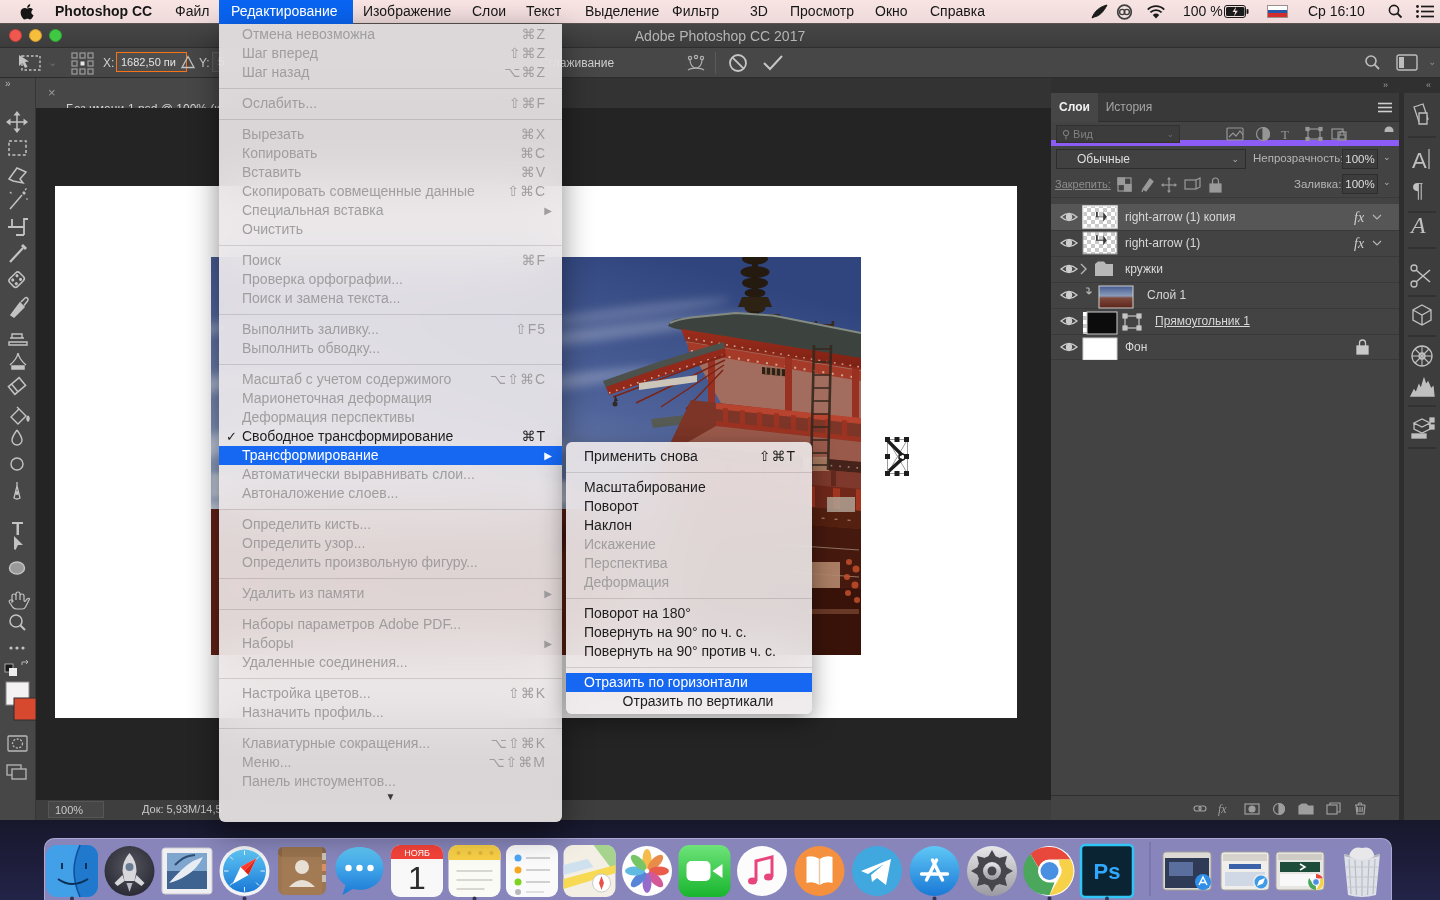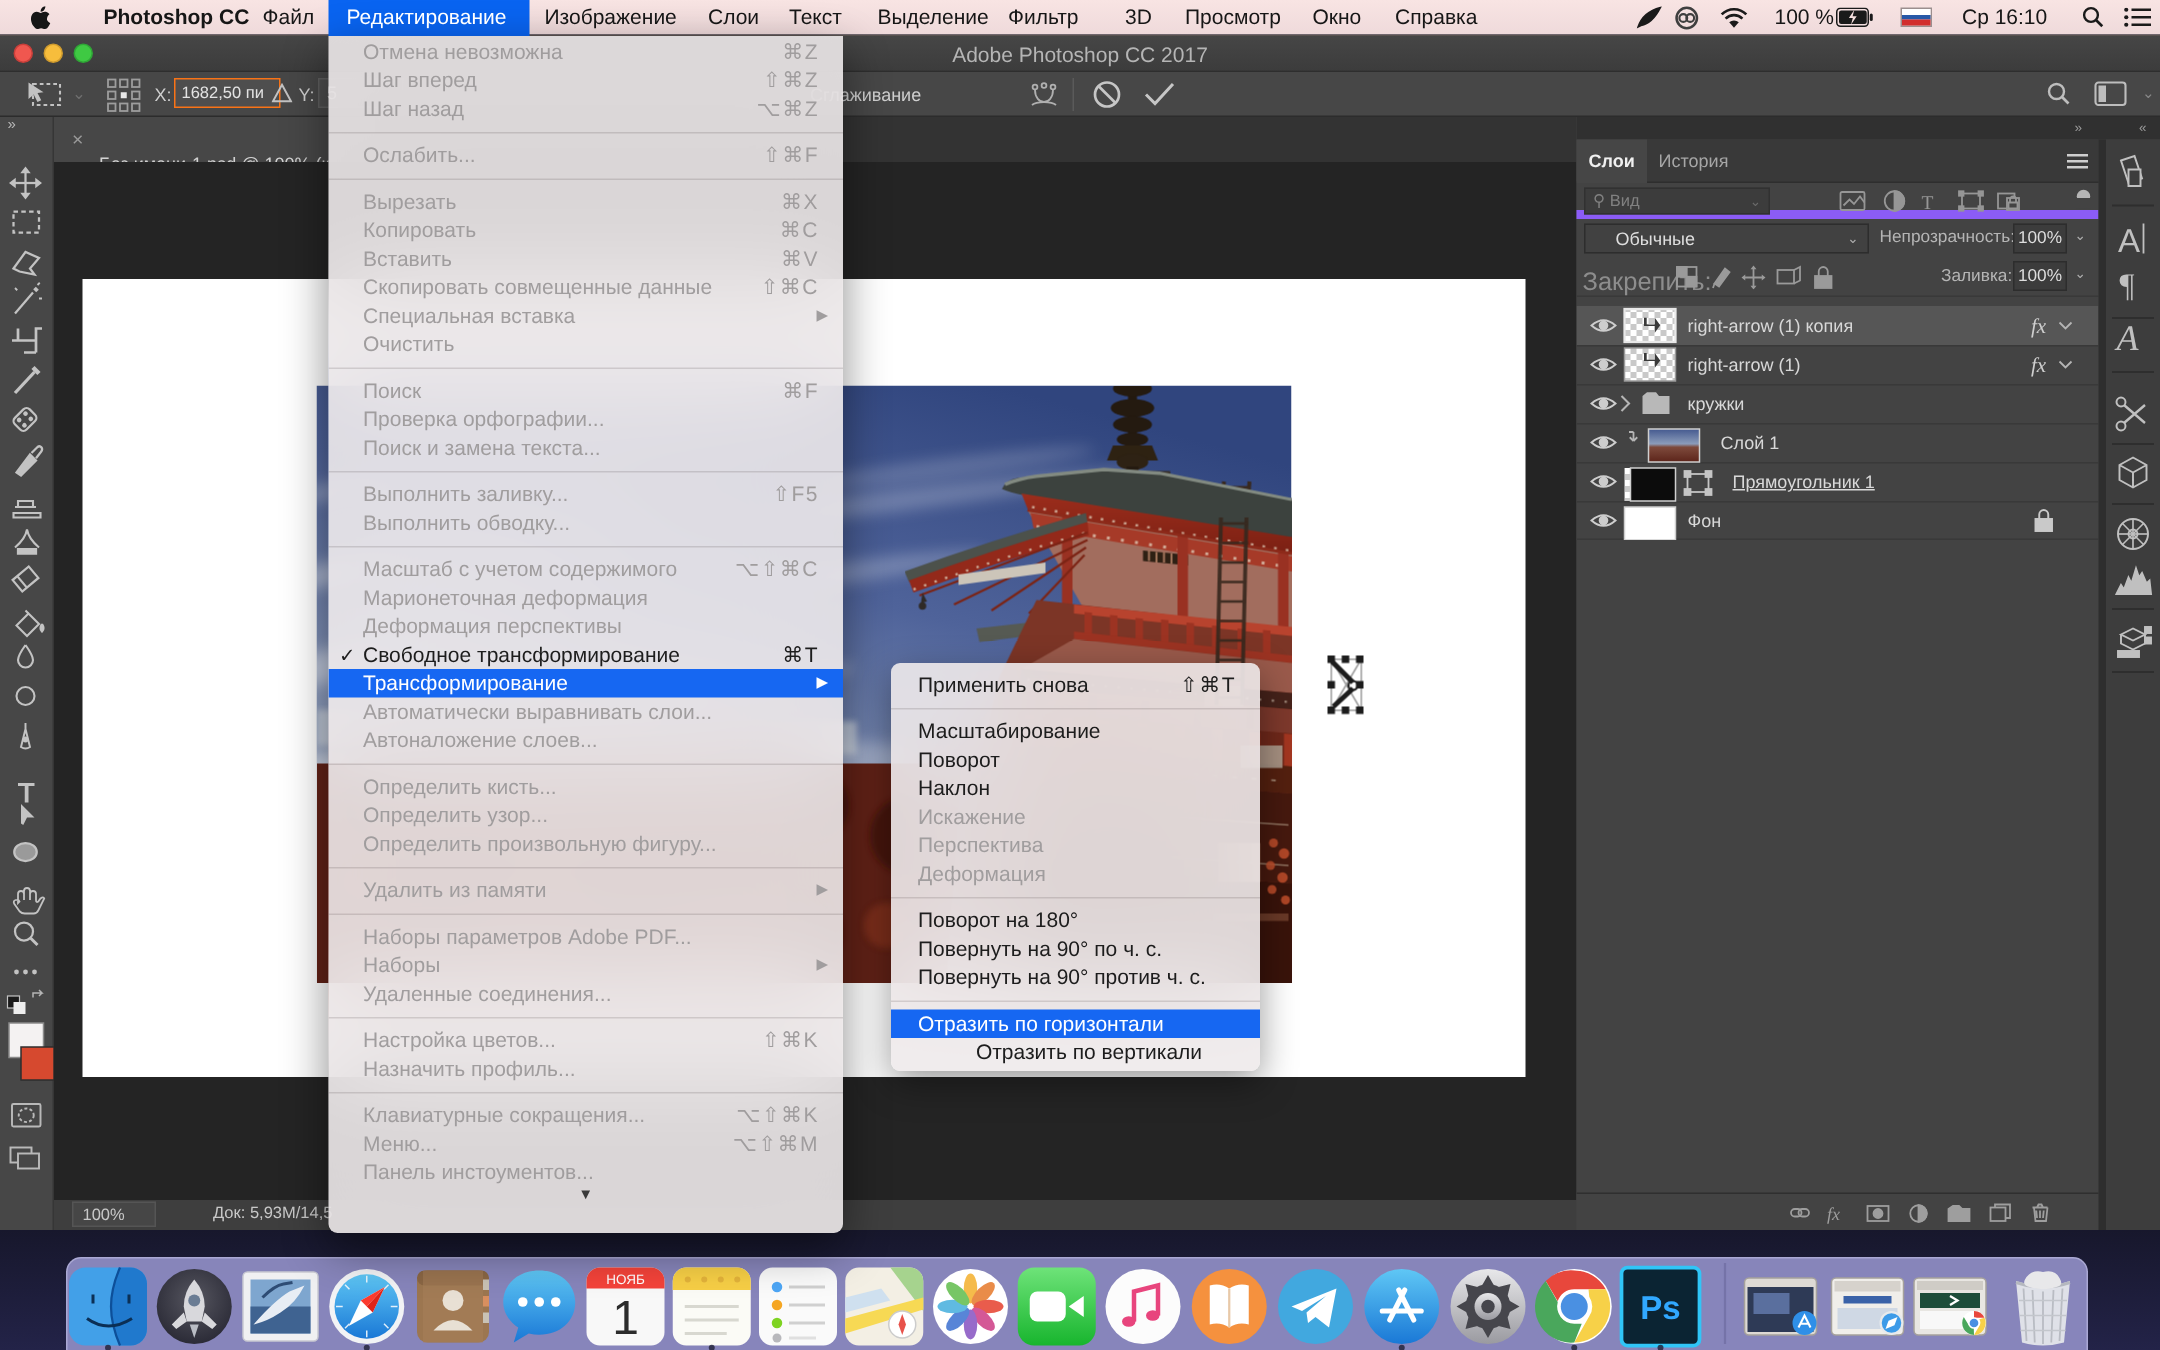--- a/index.html
+++ b/index.html
@@ -462,21 +462,21 @@
     </div>
 
     <div class="abs" style="left:0;top:68px;width:348px;height:26px;">
       <div class="abs" style="left:5px;top:3px;width:190px;height:20px;background:#414141;border:1px solid #2d2d2d;color:#dedede;line-height:19px;"><span style="margin-left:20px;">Обычные</span><span class="abs" style="right:6px;top:0px;color:#b0b0b0;font-size:9px;">⌄</span></div>
       <span class="abs" style="left:202px;top:6px;color:#b5b5b5;font-size:11.5px;">Непрозрачность:</span>
       <div class="abs" style="left:291px;top:3px;width:36px;height:20px;background:#3c3c3c;border:1px solid #2d2d2d;color:#dedede;line-height:19px;text-align:center;font-size:11.5px;">100%</div>
       <span class="abs" style="left:332px;top:6px;color:#b0b0b0;font-size:9px;">⌄</span>
     </div>
 
     <div class="abs" style="left:0;top:94px;width:348px;height:26px;border-bottom:1px solid #393939;">
-      <span class="abs" style="left:4px;top:6px;color:#8d8d8d;font-size:17px;">Закрепить:</span>
+      <span class="abs" style="left:4px;top:6px;color:#8d8d8d;font-size:11px;text-decoration:underline;">Закрепить:</span>
       <svg class="abs" style="left:66px;top:4px;" width="110" height="17" viewBox="0 0 110 17">
         <g stroke="#9a9a9a" fill="none" stroke-width="1.2">
           <g>
               <rect x="1" y="2" width="13" height="13"></rect>
               <rect x="1" y="2" width="6.5" height="6.5" fill="#9a9a9a"></rect>
               <rect x="7.5" y="8.5" width="6.5" height="6.5" fill="#9a9a9a"></rect>
             </g>
           <g>
               <path d="M26 13 L33 3 l3 2.5 L29 15 Z" fill="#9a9a9a"></path>
               <path d="M25 16 l1 -3"></path>
@@ -955,21 +955,21 @@
         <circle cx="1049.5" cy="78.5" r="2"></circle>
         <circle cx="1107" cy="78.5" r="2"></circle>
   </g>
 </svg>
 </div>
 
 <div class="abs" id="menubar" style="left:0;top:0;width:1440px;height:24px;background:linear-gradient(180deg,#f8e4e3,#efdadb);border-bottom:1px solid #5a5350;font-size:14px;color:#161616;">
   <svg class="abs" style="left:20px;top:3px;" width="16" height="18" viewBox="0 0 16 18">
       <path fill="#161616" d="M11.3 9.6c0-2 1.6-3 1.7-3.1-.9-1.4-2.4-1.6-2.9-1.6-1.2-.1-2.4.7-3 .7-.6 0-1.6-.7-2.6-.7C3.2 5 2 5.7 1.3 6.8-.1 9.1.9 12.5 2.3 14.4c.7 1 1.5 2 2.5 2 1 0 1.4-.6 2.6-.6 1.2 0 1.5.6 2.6.6 1.1 0 1.8-1 2.4-1.9.8-1.1 1.1-2.2 1.1-2.2s-2.1-.8-2.2-2.7zM9.4 3.7c.5-.7.9-1.6.8-2.5-.8 0-1.7.5-2.3 1.2-.5.6-.9 1.5-.8 2.4.9.1 1.8-.4 2.3-1.1z"></path>
     </svg>
-  <span class="abs" style="left:69px;top:3px;font-weight:bold;">Photoshop CC</span>
+  <span class="abs" style="left:55px;top:3px;font-weight:bold;">Photoshop CC</span>
   <span class="abs" style="left:175px;top:3px;">Файл</span>
   <div class="abs" style="left:219px;top:0;width:134px;height:24px;background:#0964f1;"></div>
   <span class="abs" style="left:231px;top:3px;color:#ffffff;z-index:2;">Редактирование</span>
   <span class="abs" style="left:363px;top:3px;">Изображение</span>
   <span class="abs" style="left:472px;top:3px;">Слои</span>
   <span class="abs" style="left:526px;top:3px;">Текст</span>
   <span class="abs" style="left:585px;top:3px;">Выделение</span>
   <span class="abs" style="left:672px;top:3px;">Фильтр</span>
   <span class="abs" style="left:750px;top:3px;">3D</span>
   <span class="abs" style="left:790px;top:3px;">Просмотр</span>
@@ -1060,21 +1060,21 @@
   <div class="sep"></div>
   <div class="mi dis">Настройка цветов...<span class="sc">⇧⌘K</span></div>
   <div class="mi dis">Назначить профиль...</div>
   <div class="sep"></div>
   <div class="mi dis">Клавиатурные сокращения...<span class="sc">⌥⇧⌘K</span></div>
   <div class="mi dis">Меню...<span class="sc">⌥⇧⌘M</span></div>
   <div class="mi dis">Панель инстоументов...</div>
   <div style="text-align:center;height:14px;line-height:12px;font-size:10px;color:#3a3a3a;">▼</div>
 </div>
 
-<div class="abs" id="submenu" style="left:566px;top:442px;width:246px;height:272px;border-radius:6px;background:rgba(238,234,235,0.9);backdrop-filter:blur(30px) saturate(1.15);box-shadow:0 8px 24px rgba(0,0,0,0.4);padding-top:5px;overflow:hidden;margin-left:28px;">
+<div class="abs" id="submenu" style="left:566px;top:442px;width:246px;height:272px;border-radius:6px;background:rgba(238,234,235,0.9);backdrop-filter:blur(30px) saturate(1.15);box-shadow:0 8px 24px rgba(0,0,0,0.4);padding-top:5px;overflow:hidden;">
   <div class="mi" style="padding-left:18px;">Применить снова<span class="sc">⇧⌘T</span></div>
   <div class="sep"></div>
   <div class="mi" style="padding-left:18px;">Масштабирование</div>
   <div class="mi" style="padding-left:18px;">Поворот</div>
   <div class="mi" style="padding-left:18px;">Наклон</div>
   <div class="mi dis" style="padding-left:18px;">Искажение</div>
   <div class="mi dis" style="padding-left:18px;">Перспектива</div>
   <div class="mi dis" style="padding-left:18px;">Деформация</div>
   <div class="sep"></div>
   <div class="mi" style="padding-left:18px;">Поворот на 180°</div>

